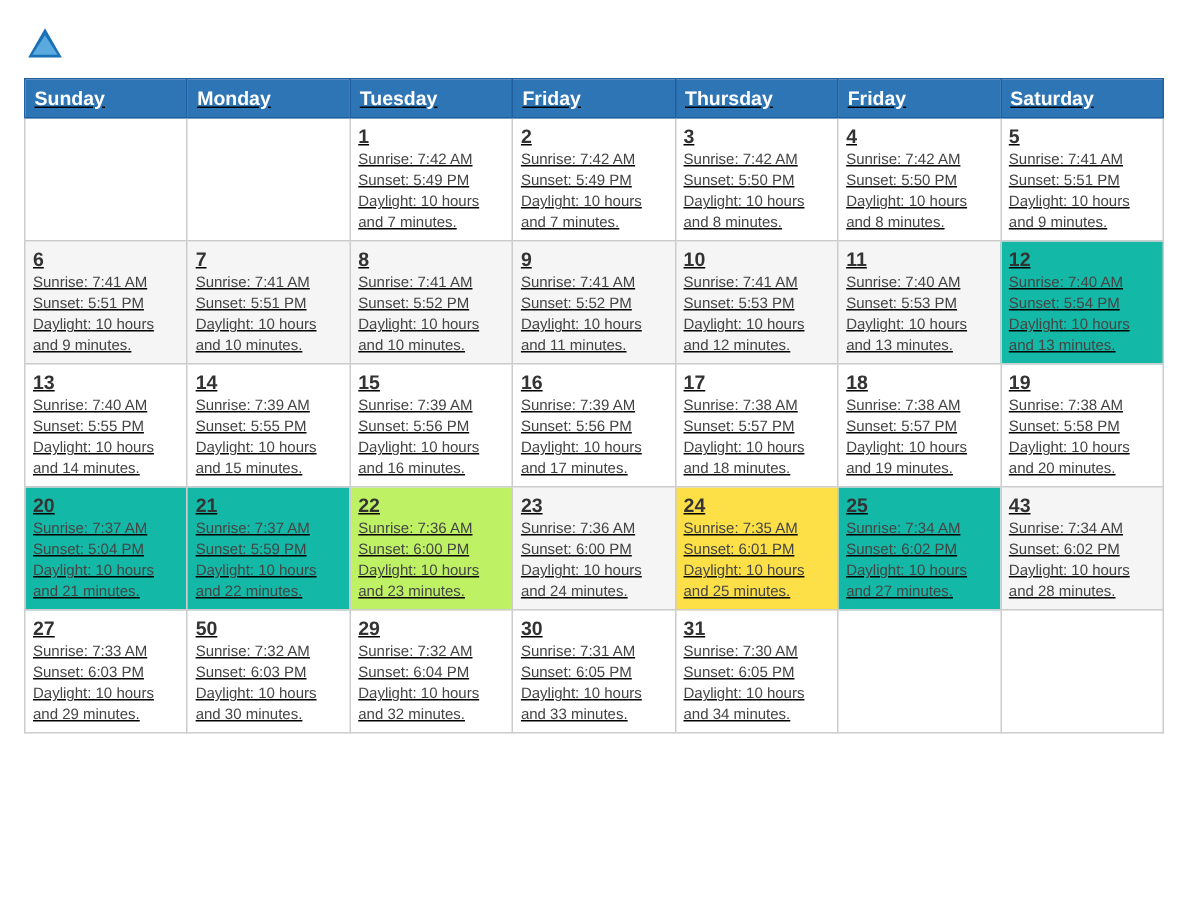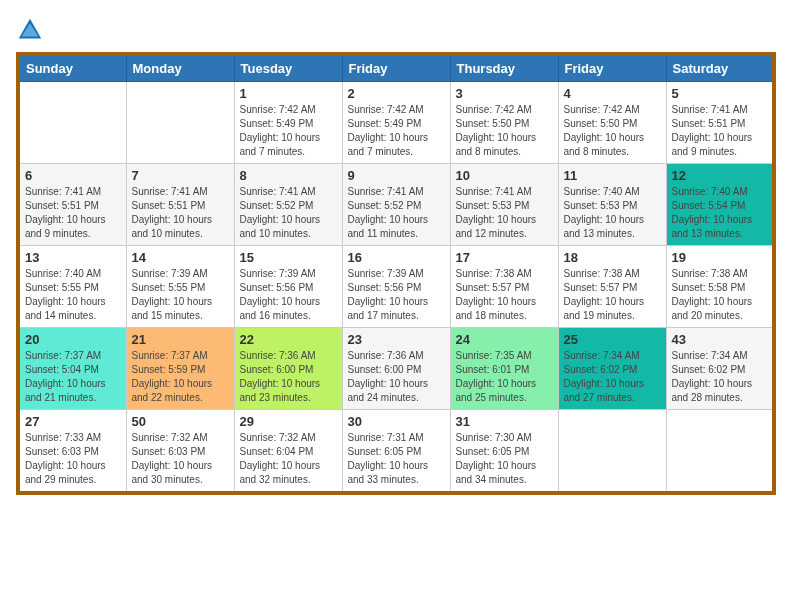--- a/index.html
+++ b/index.html
@@ -49,21 +49,22 @@
     .subtitle {
       text-align: center;
       font-size: 15px;
       color: #333;
       margin-bottom: 8px;
       font-weight: normal;
     }
     .calendar {
       width: 100%;
       border-collapse: collapse;
-      border: 4px solid #a16207;
+      border: 1px solid #a16207;
+      text-decoration: underline;
     }
     .calendar th {
       background-color: #2e75b6;
       color: #fff;
       text-align: left;
       padding: 5px 6px;
       font-size: 13px;
       border: 1px solid #2060a0;
     }
     .calendar td {
@@ -258,49 +259,49 @@
         </td>
         <td>
           <span class="day-number">19</span>
           <div class="day-info">Sunrise: 7:38 AM
 Sunset: 5:58 PM
 Daylight: 10 hours
 and 20 minutes.</div>
         </td>
       </tr>
       <tr>
-        <td style="background: #5eead4;">
+        <td style="background: #14b8a6;">
           <span class="day-number">20</span>
           <div class="day-info">Sunrise: 7:37 AM
 Sunset: 5:04 PM
 Daylight: 10 hours
 and 21 minutes.</div>
         </td>
-        <td style="background: #fdba74;">
+        <td style="background: #14b8a6;">
           <span class="day-number">21</span>
           <div class="day-info">Sunrise: 7:37 AM
 Sunset: 5:59 PM
 Daylight: 10 hours
 and 22 minutes.</div>
         </td>
         <td style="background: #bef264;">
           <span class="day-number">22</span>
           <div class="day-info">Sunrise: 7:36 AM
 Sunset: 6:00 PM
 Daylight: 10 hours
 and 23 minutes.</div>
         </td>
         <td style="background: rgb(245, 245, 245);">
           <span class="day-number">23</span>
           <div class="day-info">Sunrise: 7:36 AM
 Sunset: 6:00 PM
 Daylight: 10 hours
 and 24 minutes.</div>
         </td>
-        <td style="background: #86efac;">
+        <td style="background: #fde047;">
           <span class="day-number">24</span>
           <div class="day-info">Sunrise: 7:35 AM
 Sunset: 6:01 PM
 Daylight: 10 hours
 and 25 minutes.</div>
         </td>
         <td style="background: #14b8a6;">
           <span class="day-number">25</span>
           <div class="day-info">Sunrise: 7:34 AM
 Sunset: 6:02 PM

